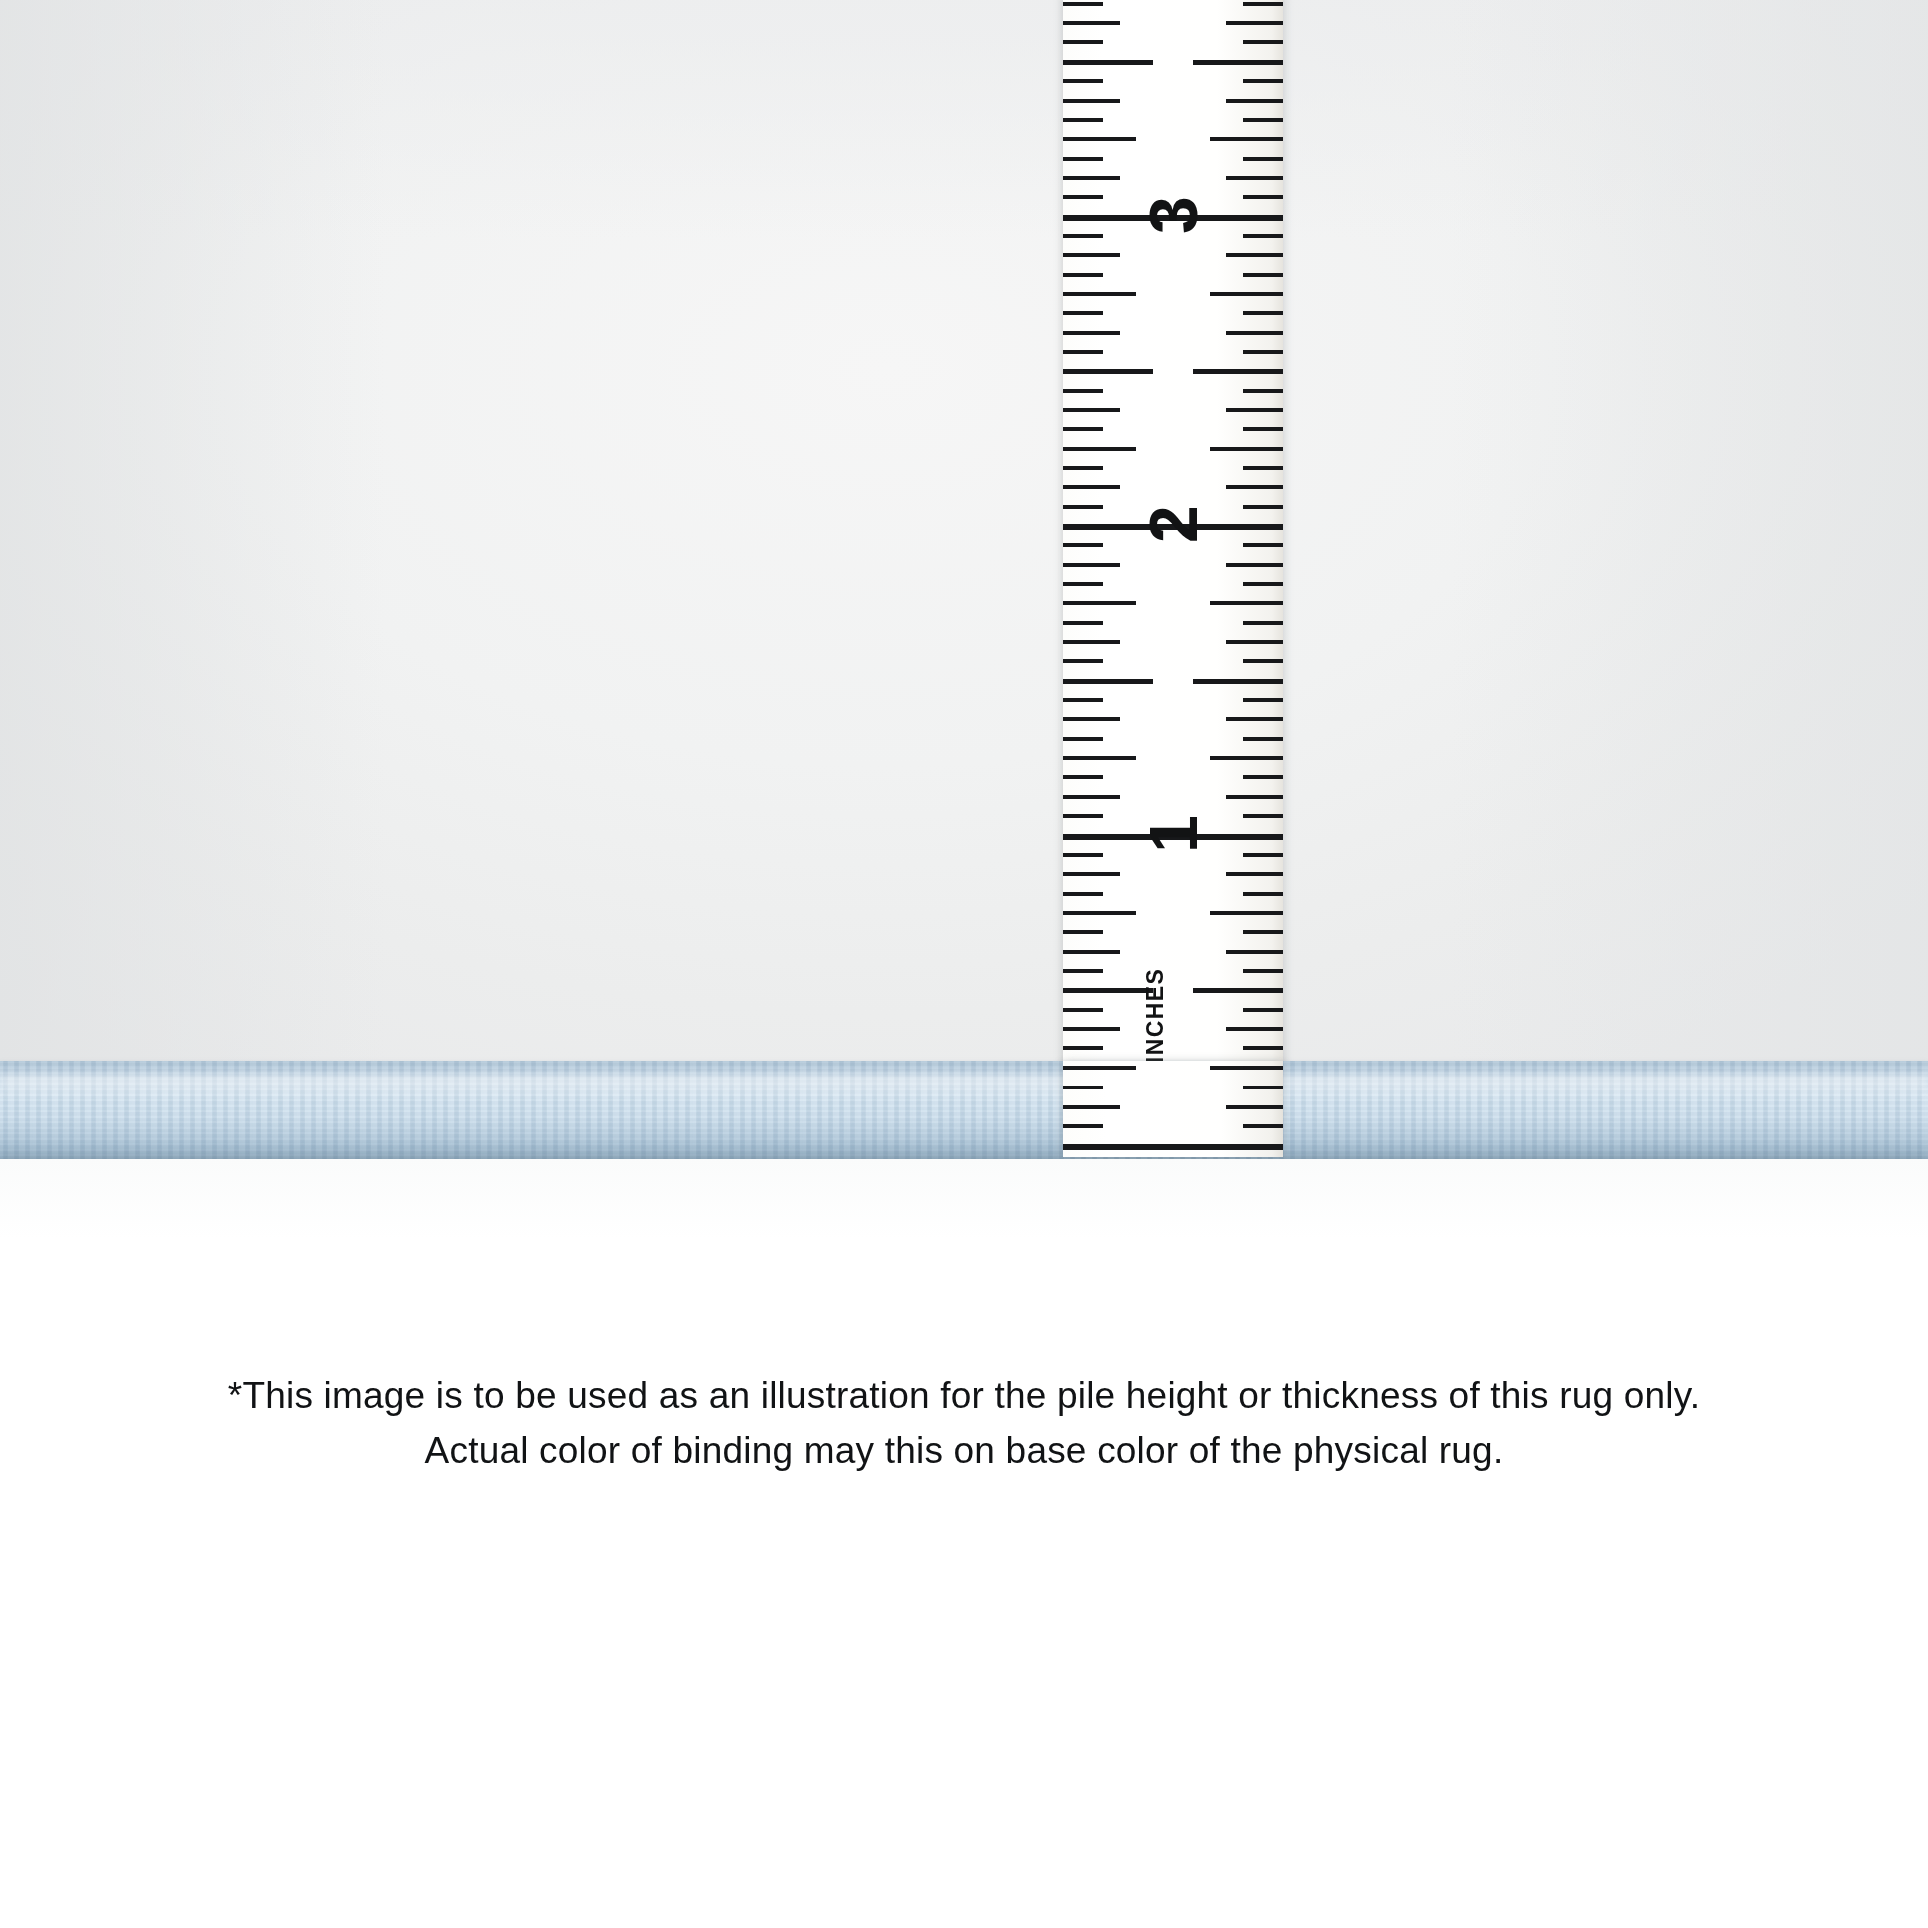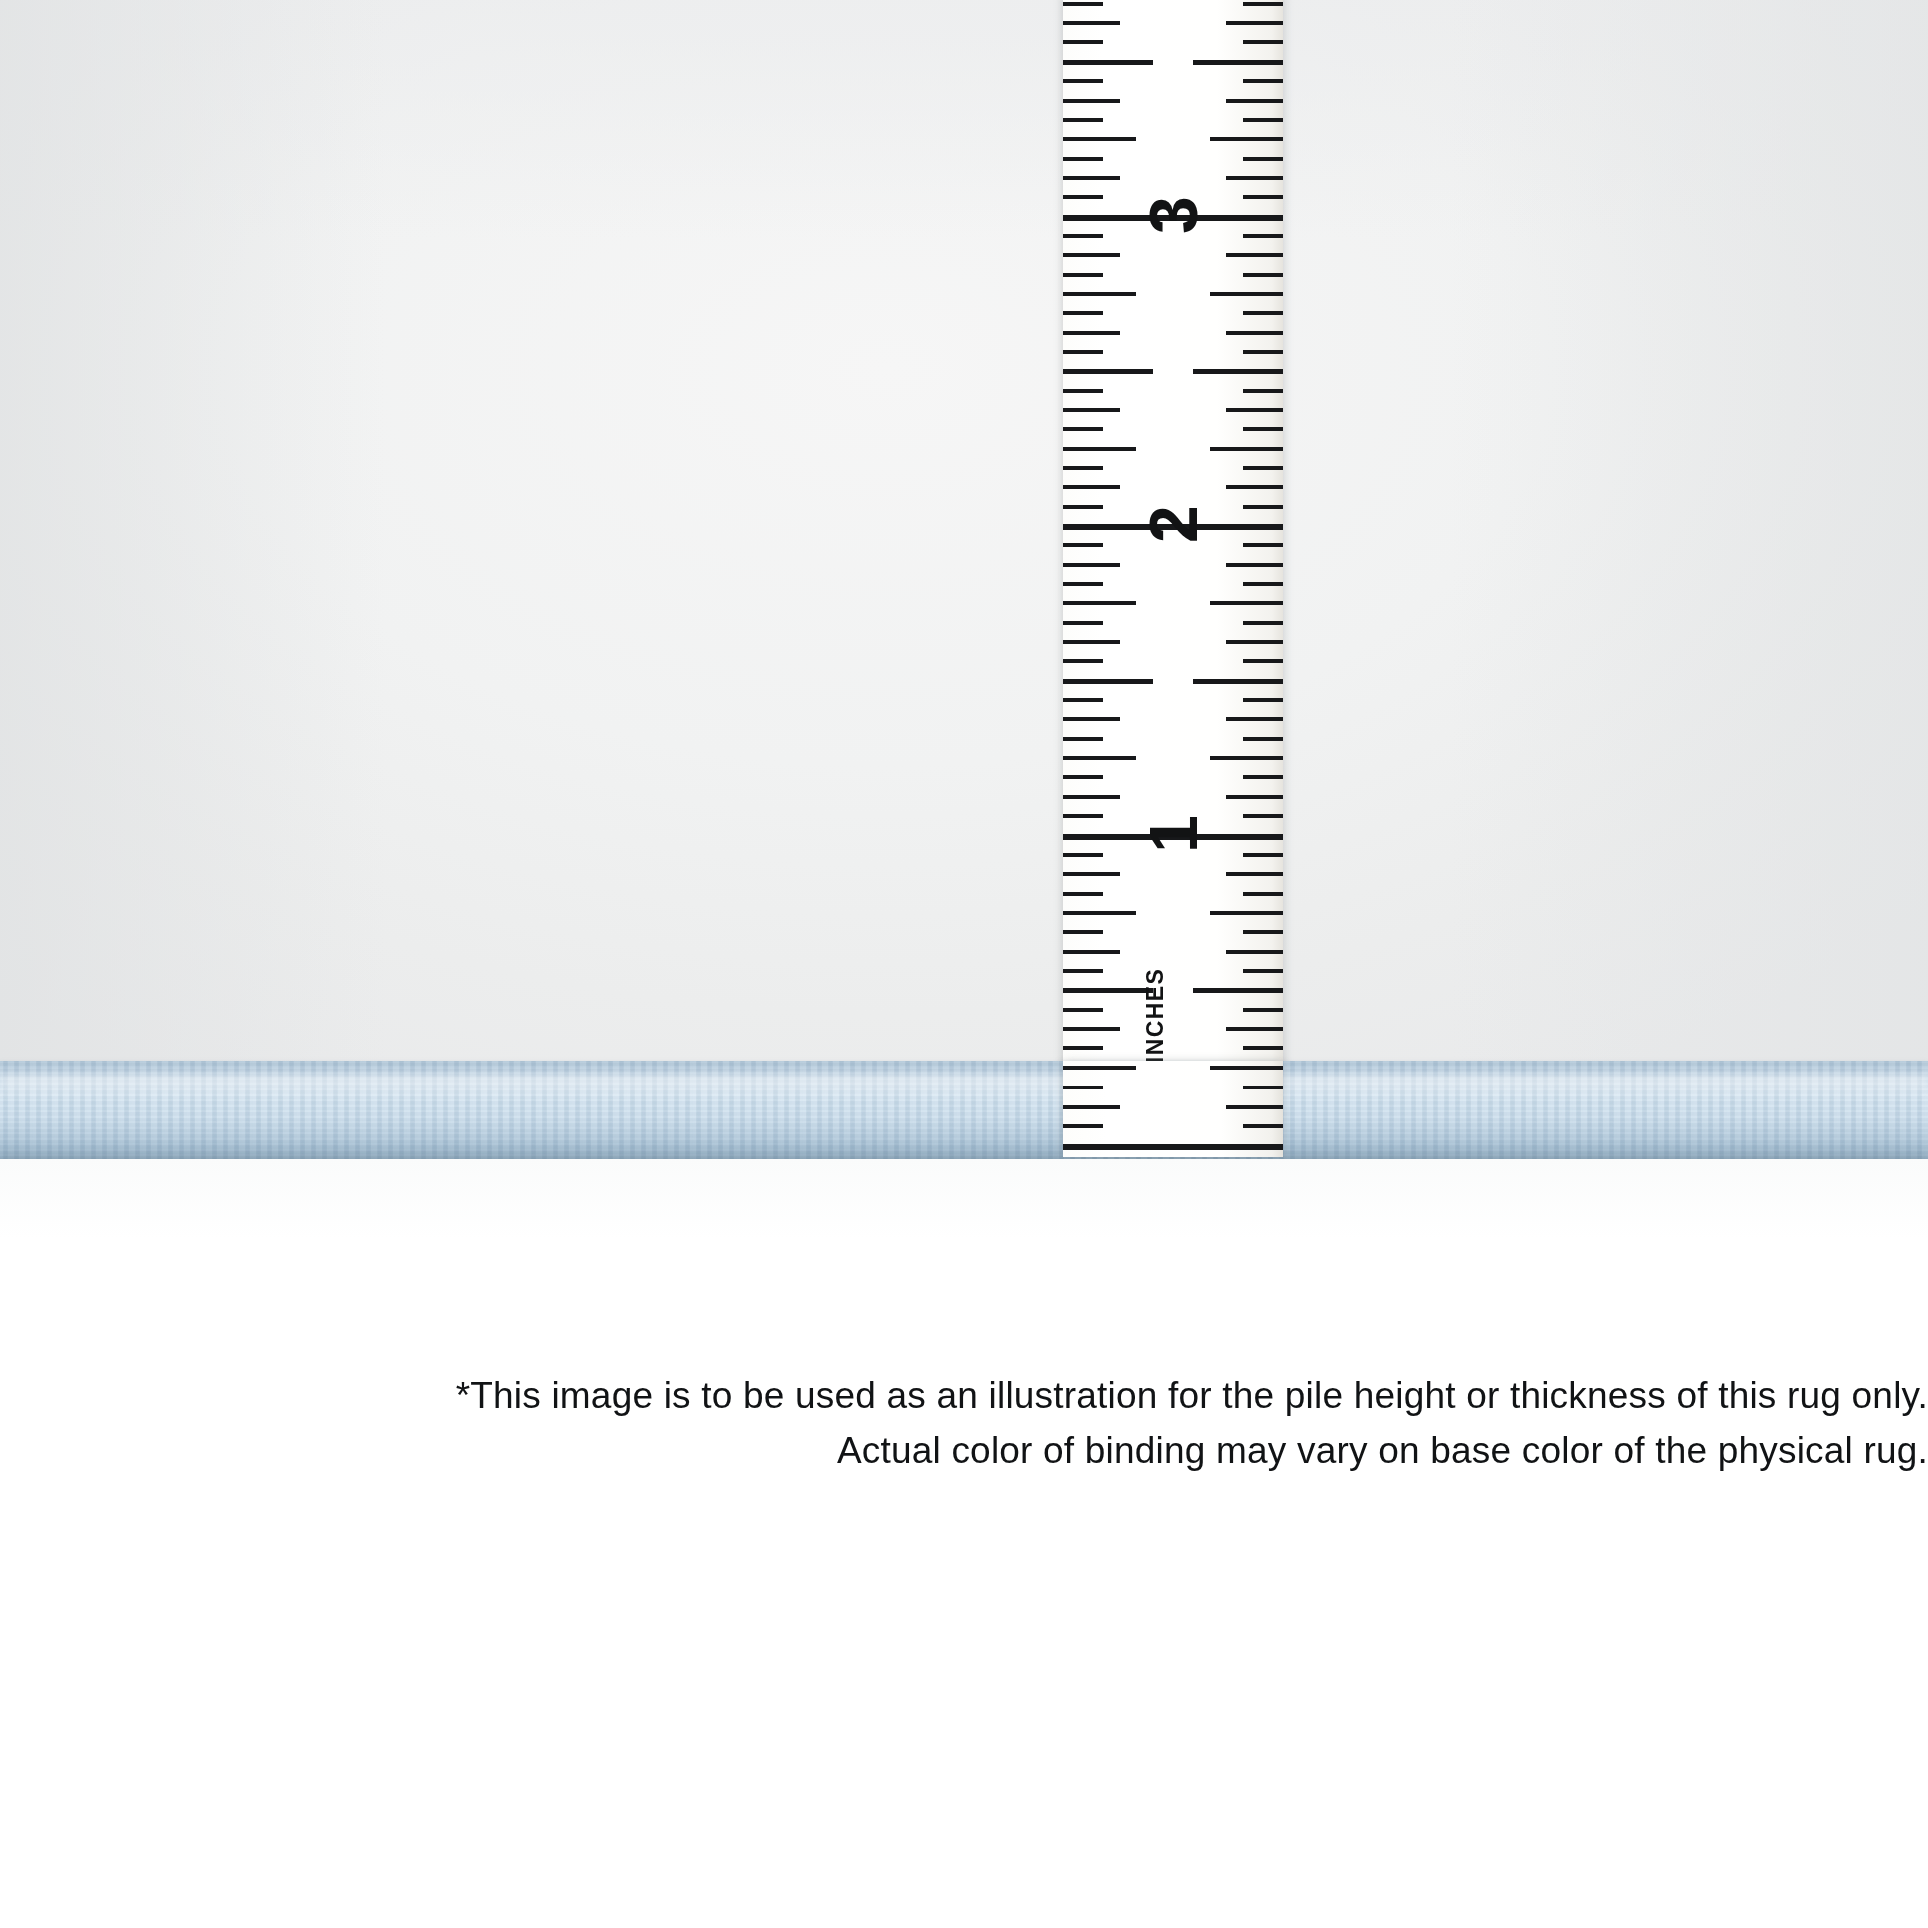--- a/index.html
+++ b/index.html
@@ -193,21 +193,21 @@
     transform: rotate(-90deg);
     transform-origin: center center;
   }
 
   
   #caption {
     position: absolute;
     left: 0;
     top: 1368px;
     width: 1928px;
-    text-align: right;
+    text-align: center;
     color: #111315;
     font-family: "Liberation Sans", sans-serif;
     font-size: 37px;
     line-height: 55px;
     letter-spacing: 0.2px;
   }
   #caption .line { display: block; }
 </style>
 </head>
 <body>
@@ -365,17 +365,17 @@
           <div class="tick" style="left: 0px; width: 73px; height: 4.1px; background: rgb(23, 24, 26); top: 5.3px;"></div>
           <div class="tick" style="right: 0px; left: 147px; width: 73px; height: 4.1px; background: rgb(23, 24, 26); top: 5.3px;"></div>
         </div>
     </div>
 
     <div class="floor"></div>
   </div>
 
   <div id="caption">
     <span class="line">*This image is to be used as an illustration for the pile height or thickness of this rug only.</span>
-    <span class="line">Actual color of binding may vary on base color of the physical rug.</span>
+    <span class="line">Actual color of binding may this on base color of the physical rug.</span>
   </div>
 
 </div>
 
 
 </body></html>

